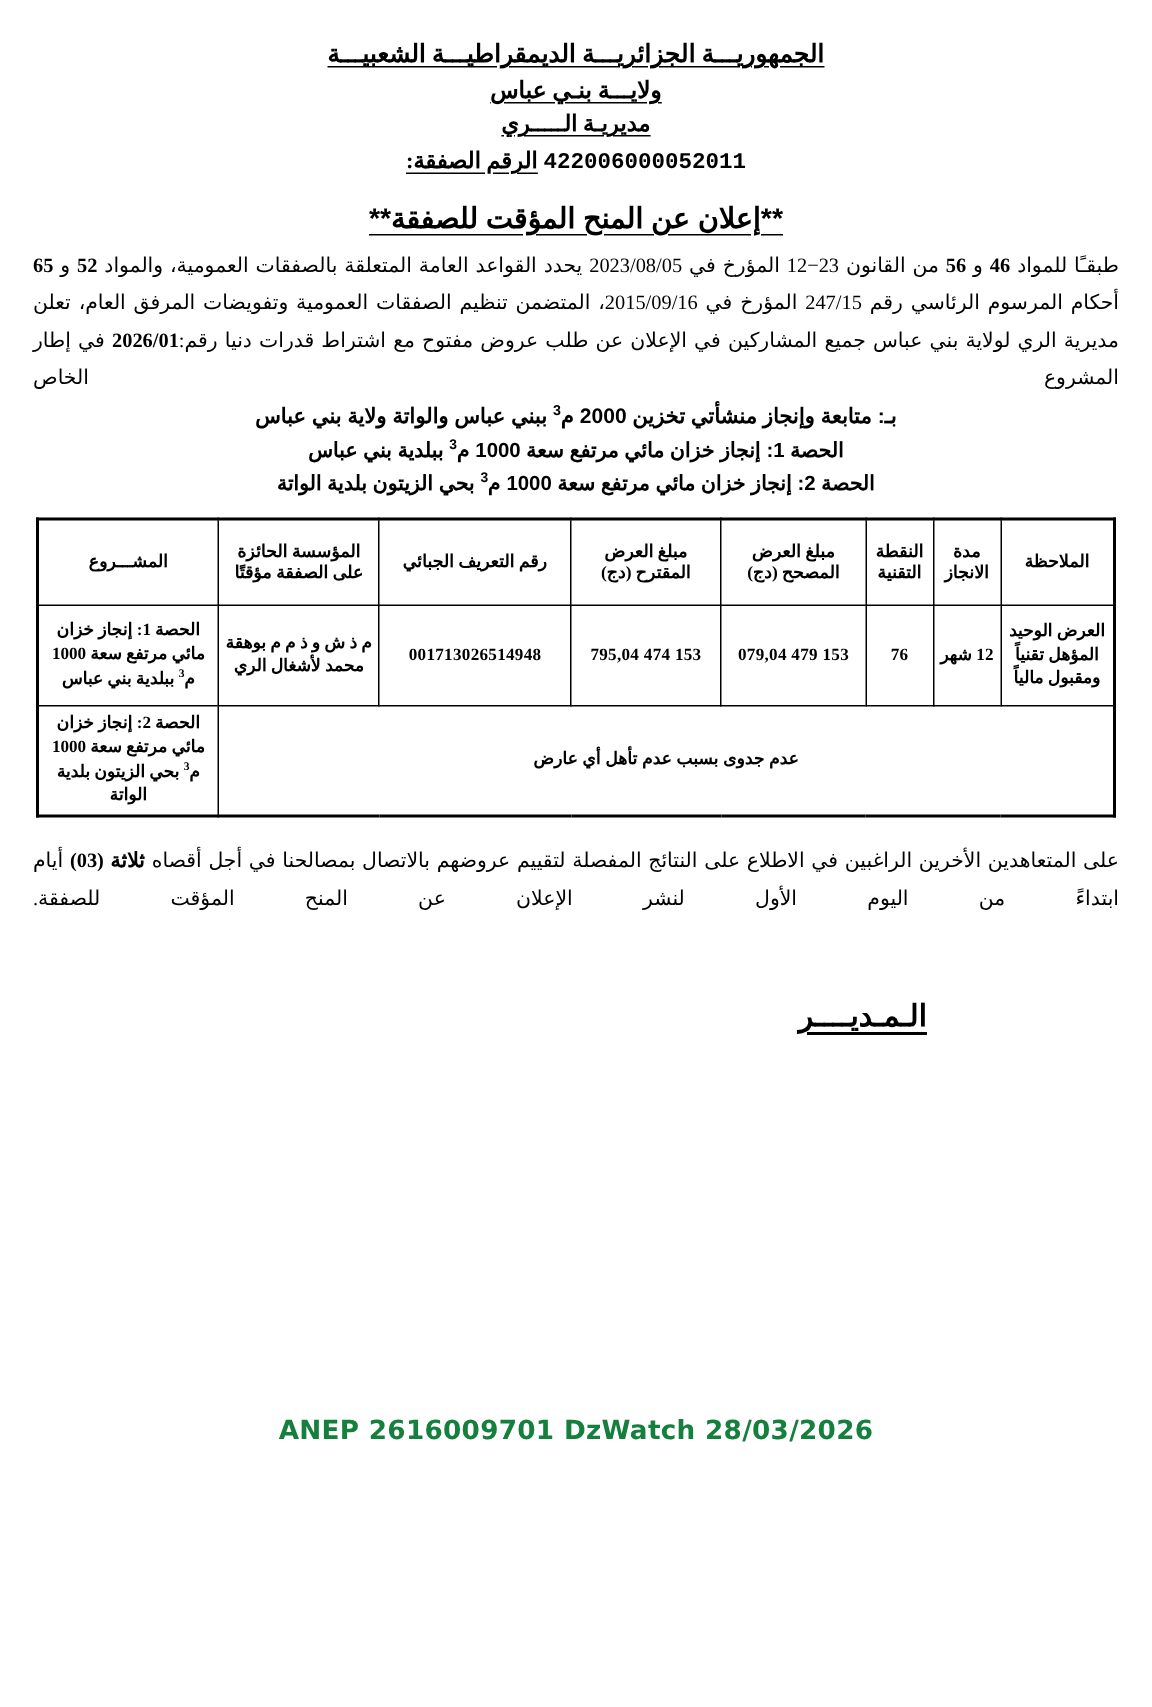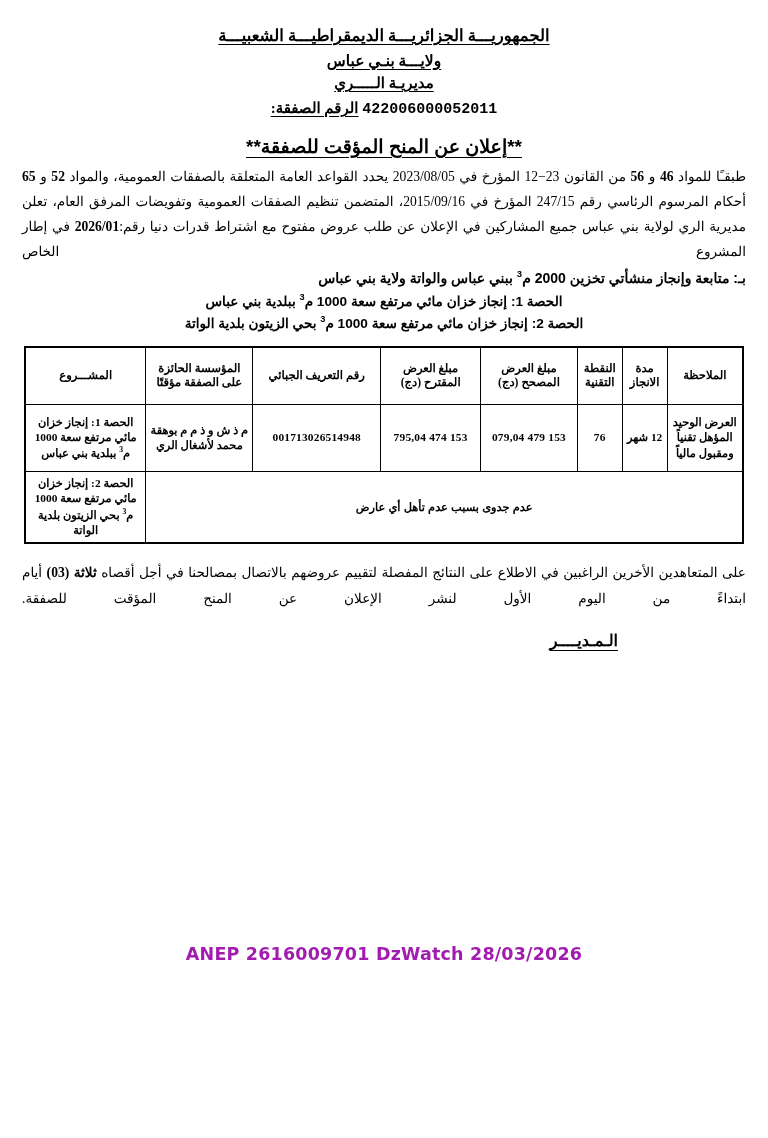--- a/index.html
+++ b/index.html
@@ -79,20 +79,21 @@
   .lot-line {
     margin: 0;
     text-align: center;
     font-weight: bold;
     font-size: 13.6px;
     line-height: 1.6;
     font-family: "Liberation Sans", sans-serif;
   }
   .project-line {
     margin: 2px 0 0 0;
+    text-align: center;
     font-weight: bold;
     font-size: 14px;
     line-height: 1.6;
     font-family: "Liberation Sans", sans-serif;
   }
   sup.m3 { font-size: 0.68em; vertical-align: super; }
 
   .para-after {
     margin-top: 8px;
   }
@@ -167,40 +168,40 @@
 
   
   .closing {
     padding: 0 22px;
     margin-top: 16px;
   }
   .closing p.para { margin-bottom: 1px; }
 
   
   .signature {
-    margin-top: 20px;
+    margin-top: 54px;
     padding-right: 150px;
     font-weight: bold;
-    font-size: 16px;
+    font-size: 20px;
   }
   .signature span.u {
     text-decoration: underline;
     text-underline-offset: 4px;
     letter-spacing: 1px;
   }
 
   
   .footer {
     position: absolute;
     bottom: 14px;
     left: 0;
     right: 0;
     text-align: center;
     direction: ltr;
-    color: #a21caf;
+    color: #15803d;
     font-family: "DejaVu Sans", "Liberation Sans", sans-serif;
     font-weight: bold;
     font-size: 17.5px;
     letter-spacing: 0.2px;
   }
 </style>
 </head>
 <body>
 
 <div class="page">

